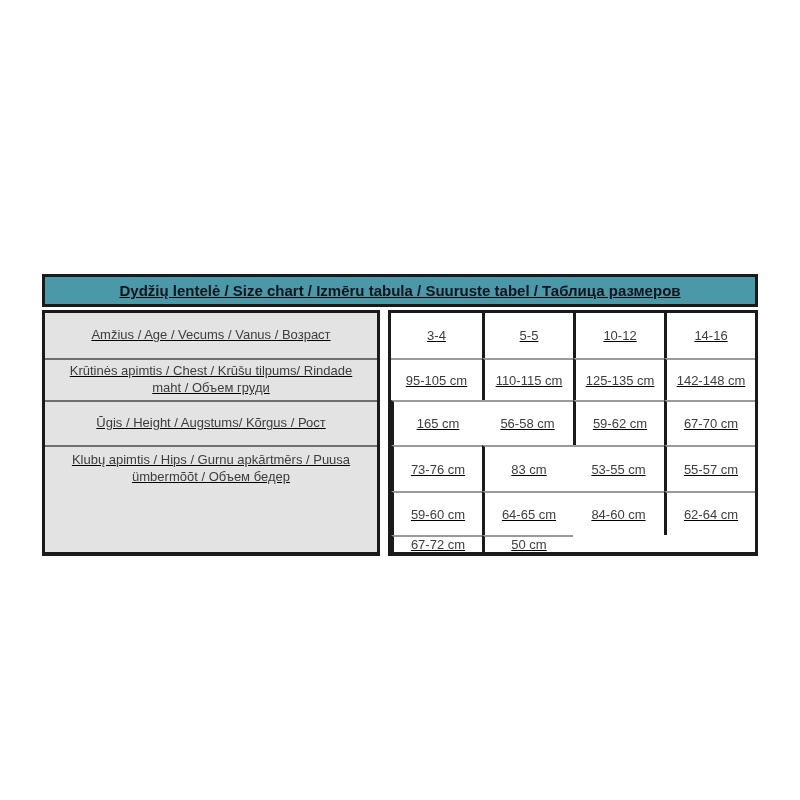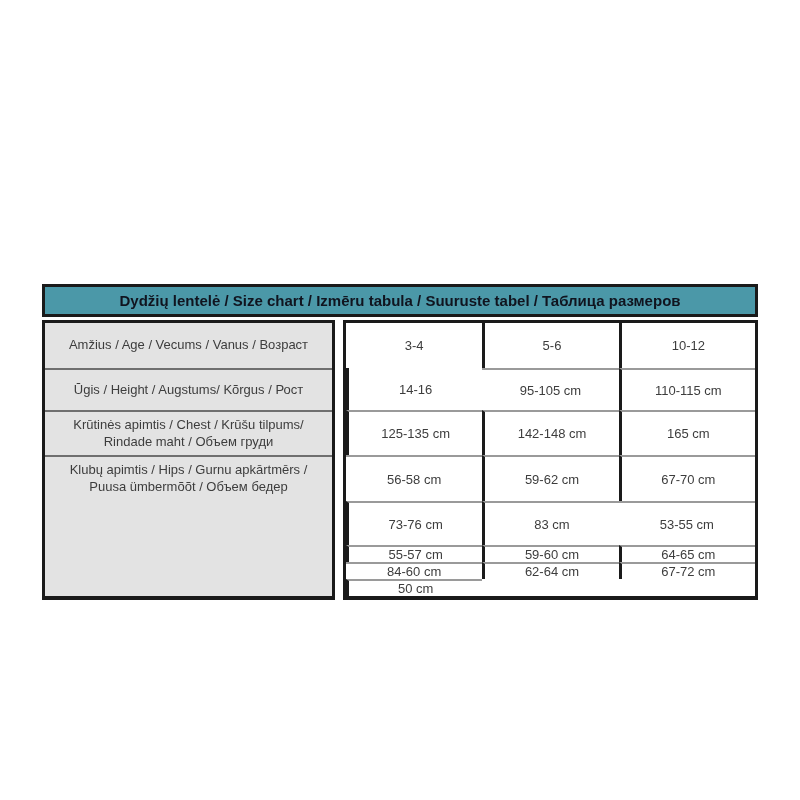--- a/index.html
+++ b/index.html
@@ -13,22 +13,23 @@
   .canvas {
     position: relative;
     width: 800px;
     height: 800px;
     background: #ffffff;
     overflow: hidden;
   }
   .size-chart {
     position: absolute;
     left: 42px;
-    top: 284px;
+    top: 274px;
     width: 716px;
+    text-decoration: underline;
   }
   .chart-header {
     box-sizing: border-box;
     height: 33px;
     border: 3px solid #1a1a1a;
     background: #4B98A8;
     color: #10141f;
     display: flex;
     align-items: center;
     justify-content: center;
@@ -36,21 +37,21 @@
     font-size: 15px;
     white-space: nowrap;
   }
   .chart-body {
     display: flex;
     gap: 8px;
     margin-top: 3px;
   }
   .labels-col {
     box-sizing: border-box;
-    width: 293px;
+    width: 338px;
     border: 3px solid #1a1a1a;
     border-bottom-width: 4px;
     background: #E3E3E3;
     display: grid;
     grid-template-rows: 45px 42px 45px 46px 44px;
   }
   .label-cell {
     display: flex;
     align-items: center;
     justify-content: center;
@@ -62,21 +63,21 @@
     border-top: 2px solid #6f6f6f;
   }
   .label-cell.row-first { border-top: none; }
   .values-col {
     box-sizing: border-box;
     flex: 1;
     border: 3px solid #1a1a1a;
     border-bottom-width: 4px;
     background: #ffffff;
     display: grid;
-    grid-template-columns: repeat(3, 1fr);
+    grid-template-columns: repeat(4, 1fr);
     grid-template-rows: 45px 42px 45px 46px 44px;
   }
   .value-cell {
     display: flex;
     align-items: center;
     justify-content: center;
     text-align: center;
     font-size: 13px;
     color: #3d3d3d;
     border-top: 2px solid #9a9a9a;
@@ -93,29 +94,29 @@
   <div class="size-chart">
 
     <div class="chart-header">
       <span>Dydžių lentelė / Size chart / Izmēru tabula / Suuruste tabel / Таблица размеров</span>
     </div>
 
     <div class="chart-body">
 
       <div class="labels-col">
         <div class="label-cell row-first">Amžius / Age / Vecums / Vanus / Возраст</div>
+        <div class="label-cell">Krūtinės apimtis / Chest / Krūšu tilpums/  Rindade maht / Объем груди</div>
         <div class="label-cell">Ūgis / Height / Augstums/ Kõrgus / Рост</div>
-        <div class="label-cell">Krūtinės apimtis / Chest / Krūšu tilpums/  Rindade maht / Объем груди</div>
         <div class="label-cell">Klubų apimtis / Hips / Gurnu apkārtmērs / Puusa ümbermõõt / Объем бедер</div>
       </div>
 
       <div class="values-col">
 
         <div class="value-cell row-first col-first">3-4</div>
-        <div class="value-cell row-first">5-6</div>
+        <div class="value-cell row-first">5-5</div>
         <div class="value-cell row-first">10-12</div>
         <div class="value-cell row-first">14-16</div>
 
         <div class="value-cell col-first">95-105 cm</div>
         <div class="value-cell">110-115 cm</div>
         <div class="value-cell">125-135 cm</div>
         <div class="value-cell">142-148 cm</div>
         <div class="value-cell">165 cm</div>
 
         <div class="value-cell col-first">56-58 cm</div>

